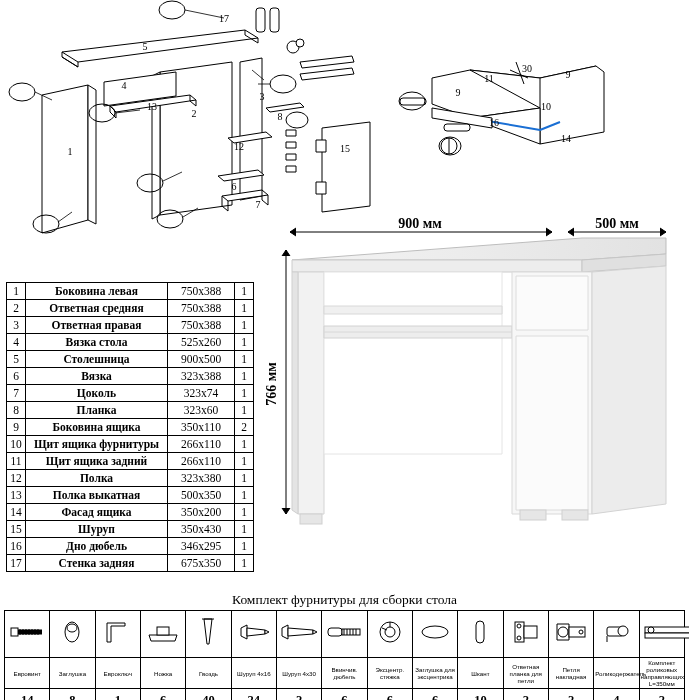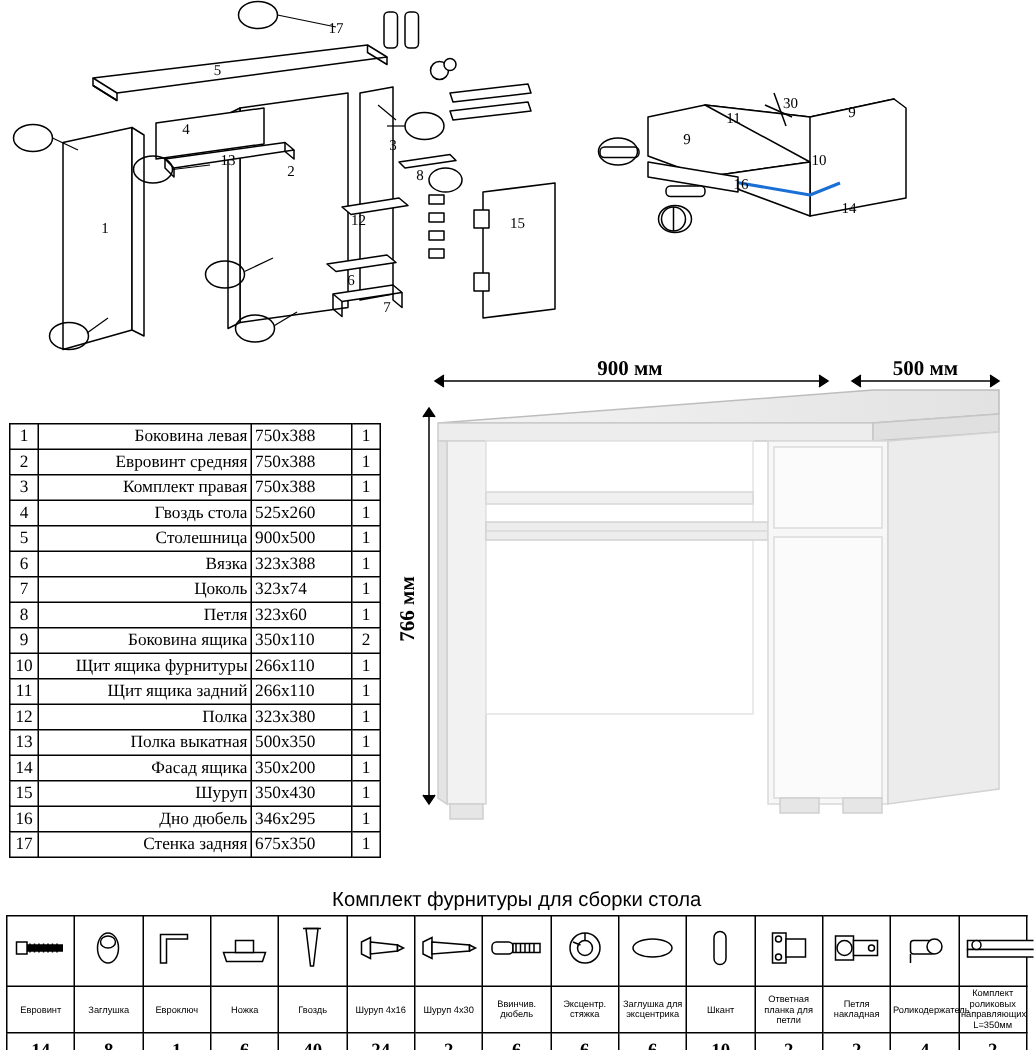--- a/index.html
+++ b/index.html
@@ -17,31 +17,31 @@
   
   .parts-table{
     position:absolute;left:6px;top:282px;width:248px;
     border-collapse:collapse;font-size:11.5px;
   }
   .parts-table td{
     border:1px solid #000;padding:0 2px;height:16px;line-height:16px;
     white-space:nowrap;
   }
   .pt-num{width:14px;text-align:center;}
-  .pt-name{text-align:right;padding-left:4px;}
-  .pt-size{width:62px;text-align:left;}
+  .pt-name{text-align:center;padding-left:4px;font-weight:bold;}
+  .pt-size{width:62px;text-align:center;}
   .pt-qty{width:14px;text-align:center;}
 
   
-  .photo{position:absolute;left:262px;top:236px;width:424px;height:340px;}
+  .photo{position:absolute;left:262px;top:214px;width:424px;height:340px;}
 
   
   .kit-title{
     position:absolute;left:0;top:592px;width:689px;text-align:center;
-    font-size:13.5px;font-family:Liberation Sans, sans-serif;
+    font-size:13.5px;font-family:Liberation Serif, serif;
   }
   .kit-table{
     position:absolute;left:4px;top:610px;width:681px;
     border-collapse:collapse;table-layout:fixed;
   }
   .kit-table td{border:1px solid #000;text-align:center;vertical-align:middle;}
   .kit-icon-row td{height:44px;}
   .kit-label-row td{height:26px;font-size:6.2px;line-height:7px;padding:1px;font-family:"Liberation Sans", sans-serif;}
   .kit-qty-row td{height:20px;font-size:12.5px;font-weight:bold;}
   svg{overflow:visible;}
@@ -170,33 +170,33 @@
   <table class="parts-table">
     <tbody id="parts-body">
         <tr>
           <td class="pt-num">1</td>
           <td class="pt-name">Боковина левая</td>
           <td class="pt-size">750х388</td>
           <td class="pt-qty">1</td>
         </tr>
         <tr>
           <td class="pt-num">2</td>
-          <td class="pt-name">Евровинт средняя</td>
+          <td class="pt-name">Ответная средняя</td>
           <td class="pt-size">750х388</td>
           <td class="pt-qty">1</td>
         </tr>
         <tr>
           <td class="pt-num">3</td>
-          <td class="pt-name">Комплект правая</td>
+          <td class="pt-name">Ответная правая</td>
           <td class="pt-size">750х388</td>
           <td class="pt-qty">1</td>
         </tr>
         <tr>
           <td class="pt-num">4</td>
-          <td class="pt-name">Гвоздь стола</td>
+          <td class="pt-name">Вязка стола</td>
           <td class="pt-size">525х260</td>
           <td class="pt-qty">1</td>
         </tr>
         <tr>
           <td class="pt-num">5</td>
           <td class="pt-name">Столешница</td>
           <td class="pt-size">900х500</td>
           <td class="pt-qty">1</td>
         </tr>
         <tr>
@@ -206,21 +206,21 @@
           <td class="pt-qty">1</td>
         </tr>
         <tr>
           <td class="pt-num">7</td>
           <td class="pt-name">Цоколь</td>
           <td class="pt-size">323х74</td>
           <td class="pt-qty">1</td>
         </tr>
         <tr>
           <td class="pt-num">8</td>
-          <td class="pt-name">Петля</td>
+          <td class="pt-name">Планка</td>
           <td class="pt-size">323х60</td>
           <td class="pt-qty">1</td>
         </tr>
         <tr>
           <td class="pt-num">9</td>
           <td class="pt-name">Боковина ящика</td>
           <td class="pt-size">350х110</td>
           <td class="pt-qty">2</td>
         </tr>
         <tr>

